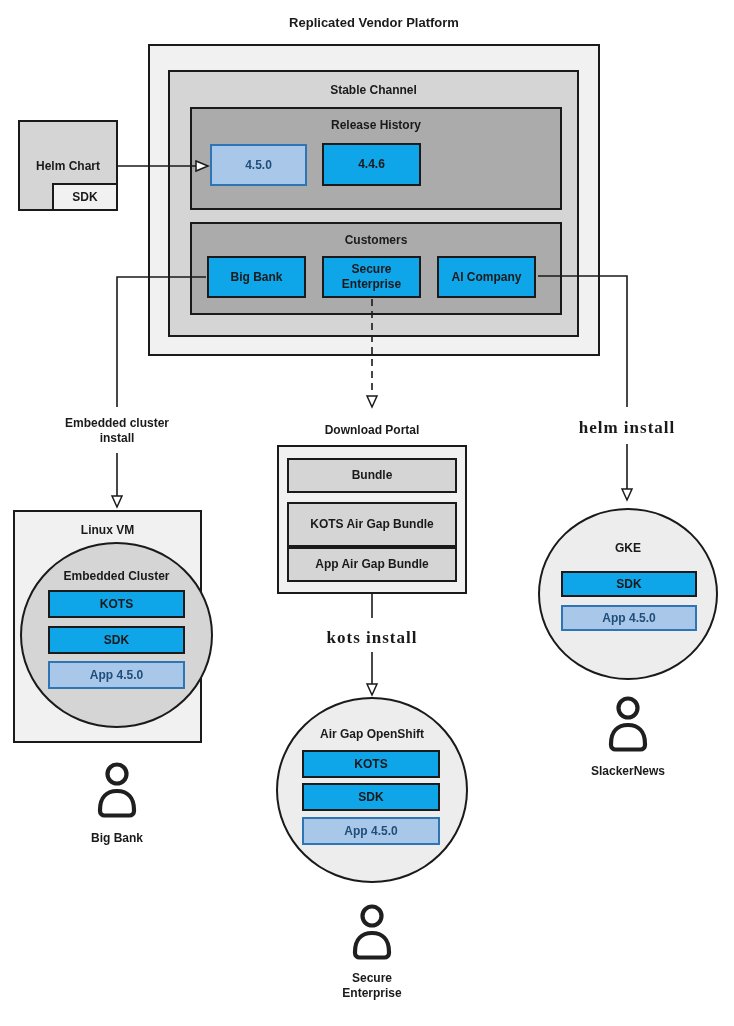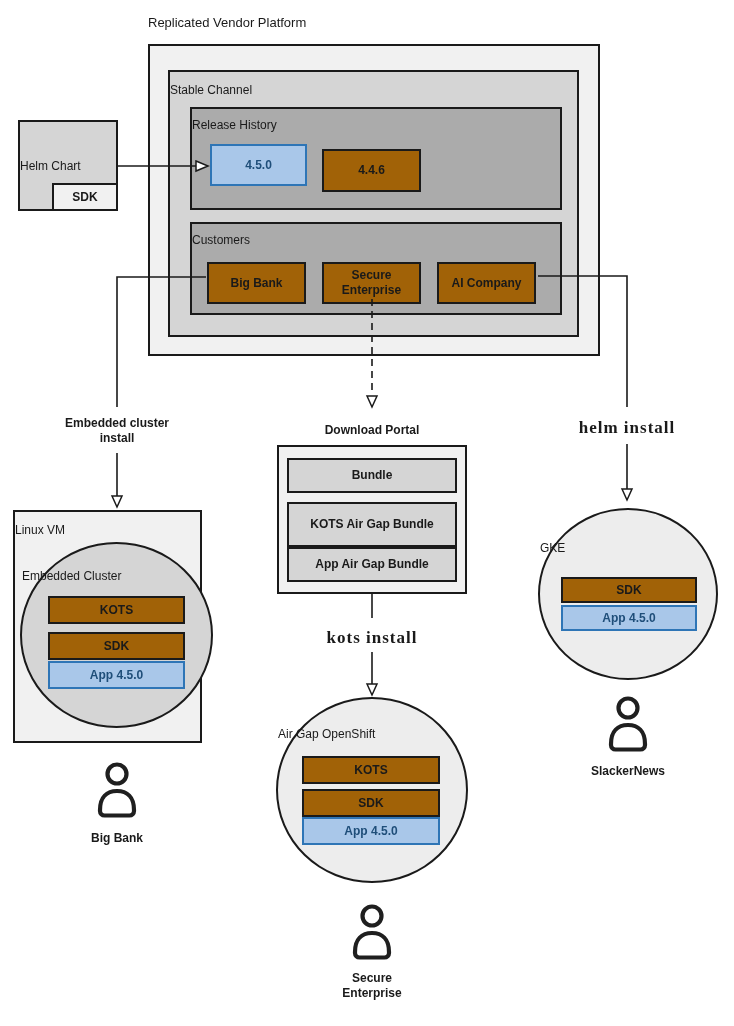--- a/index.html
+++ b/index.html
@@ -6,27 +6,27 @@
     --line:#1a1a1a; --outer-fill:#f1f1f1; --mid-fill:#d5d5d5; --dark-fill:#ababab;
     --circle-fill:#ededed; --blue-fill:#a9c7e9; --blue-border:#2e75b6; --blue-text:#1f4e79;
   }
   html,body{margin:0;padding:0;background:#fff;}
   .stage{position:relative;width:734px;height:1026px;background:#fff;overflow:hidden;
          font-family:"Liberation Sans",sans-serif;color:#1a1a1a;}
   .bx{position:absolute;box-sizing:border-box;border:2px solid var(--line);}
   .fill-outer{background:var(--outer-fill);}
   .fill-mid{background:var(--mid-fill);}
   .fill-dark{background:var(--dark-fill);}
-  .fill-white{background:#a16207;margin-top:6px;}
+  .fill-white{background:#0ea5e9;}
   .fill-circle{background:var(--circle-fill);}
   .blue{background:var(--blue-fill);border-color:var(--blue-border);color:var(--blue-text);}
   .circle{border-radius:50%;}
   .cell{display:flex;align-items:center;justify-content:center;text-align:center;
         font-weight:bold;font-size:12px;line-height:15px;}
-  .cap{position:absolute;text-align:left;font-weight:normal;font-size:12px;line-height:14px;}
+  .cap{position:absolute;text-align:center;font-weight:bold;font-size:12px;line-height:14px;}
   .flabel{position:absolute;text-align:center;font-weight:bold;font-size:12px;line-height:15px;}
   .mono{font-family:Liberation Serif, serif;font-size:17px;letter-spacing:1px;}
   .title{font-size:13px;}
   svg.overlay{position:absolute;left:0;top:0;z-index:5;pointer-events:none;}
   .conn{stroke:var(--line);stroke-width:1.6;fill:none;}
   .dash{stroke-dasharray:7 5;}
   .ahead{fill:#ffffff;stroke:var(--line);stroke-width:1.5;}
   .person{position:absolute;}
   .person svg{display:block;}
   .pstroke{fill:none;stroke:#1f1f1f;stroke-width:4.2;stroke-linejoin:round;}

